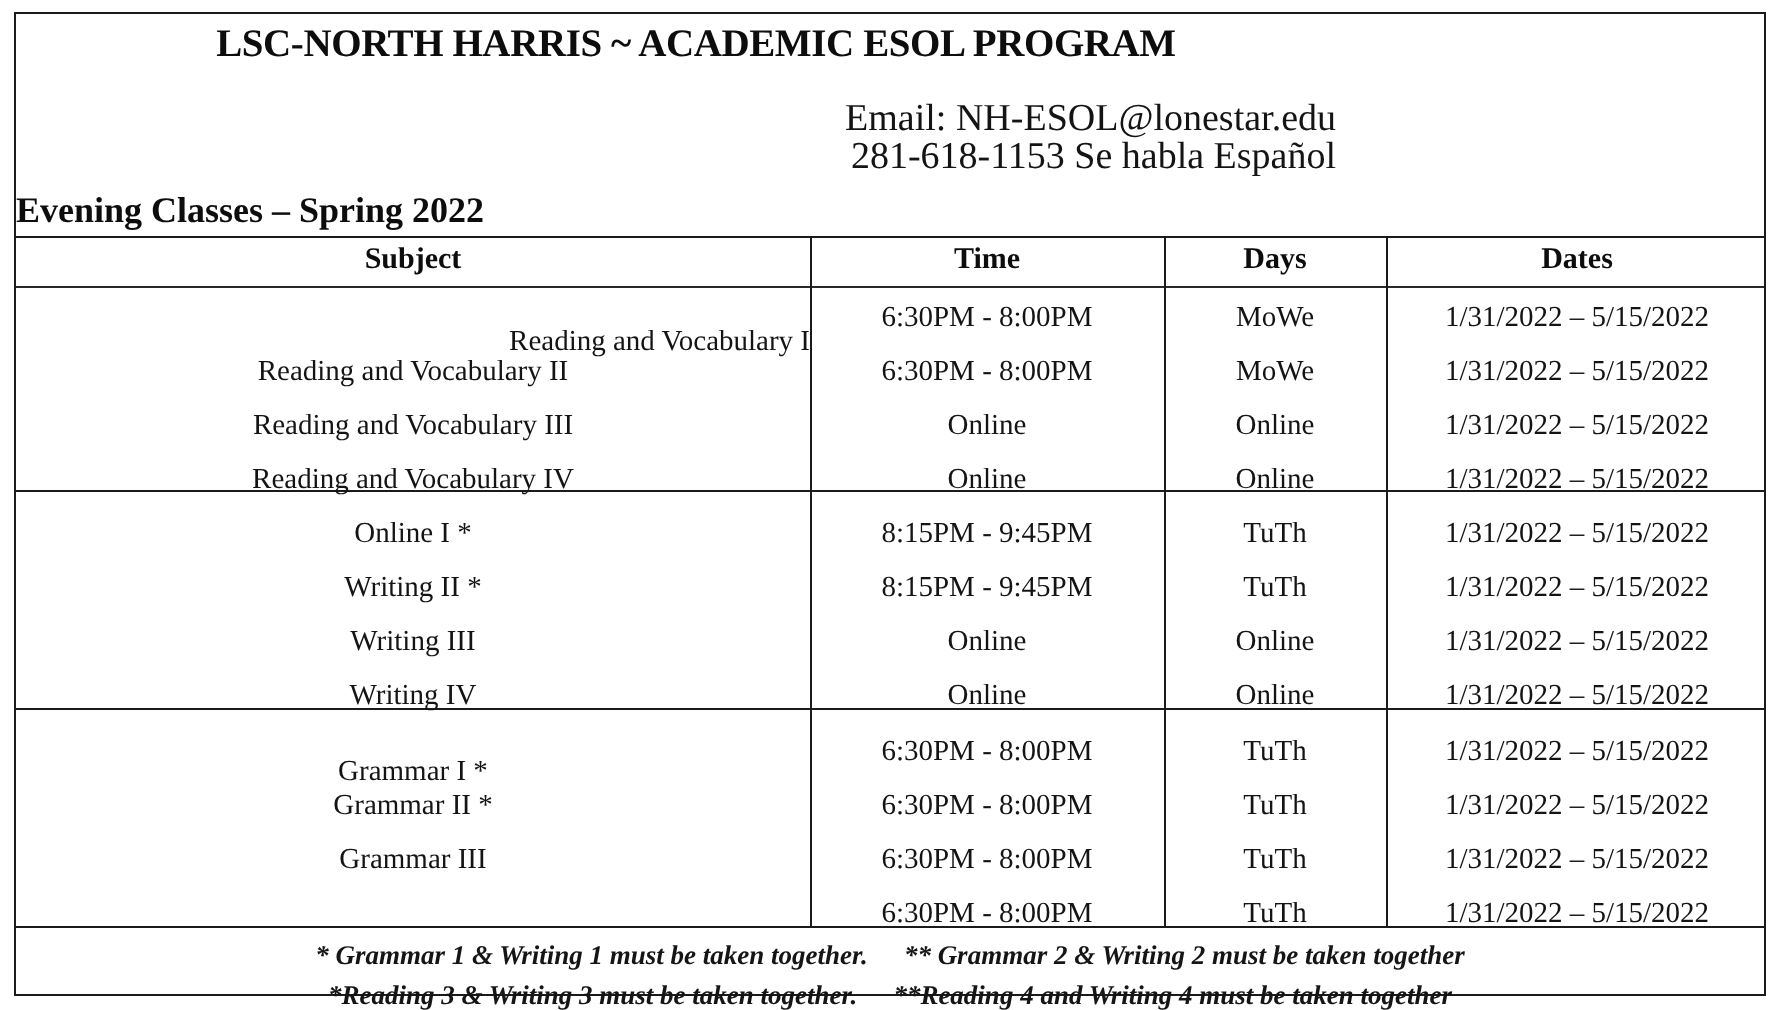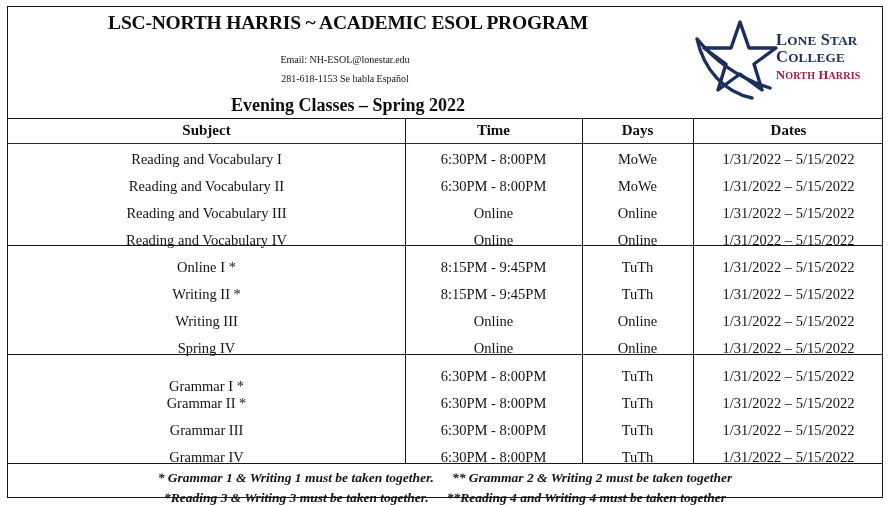--- a/index.html
+++ b/index.html
@@ -58,35 +58,34 @@
   }
 
   .contact-block {
     position: absolute;
     left: 0;
     top: 43px;
     width: 660px;
     text-align: center;
   }
   .contact-line {
-    font-size: 10px;
+    font-size: 19px;
     line-height: 19px;
     white-space: nowrap;
     color: #141414;
     display: block;
-    text-align: center;
+    text-align: right;
     padding-left: 14px;
   }
 
   .subtitle {
     position: absolute;
     left: 0;
     top: 88px;
     width: 680px;
-    text-align: center;
     font-size: 18px;
     font-weight: bold;
     white-space: nowrap;
     color: #0d0d0d;
   }
 
   
   .logo {
     position: absolute;
     left: 684px;
@@ -200,54 +199,40 @@
 
       <div class="doc-title">LSC-NORTH HARRIS ~ ACADEMIC ESOL PROGRAM</div>
 
       <div class="contact-block">
         <span class="contact-line">Email: NH-ESOL@lonestar.edu</span>
         <span class="contact-line">281-618-1153 Se habla Español</span>
       </div>
 
       <div class="subtitle">Evening Classes – Spring 2022</div>
 
-      <div class="logo">
-        <svg class="logo-star" viewBox="0 0 84 82">
-          <g fill="none" stroke="#1b2f5a" stroke-width="3.4" stroke-linejoin="round">
-            <polygon points="46,4 55,30 82,30 60,46 68,72 46,56 24,72 32,46 10,30 37,30"></polygon>
-          </g>
-          <path d="M4,22 C22,44 44,60 76,70" fill="none" stroke="#1b2f5a" stroke-width="3.4" stroke-linecap="round"></path>
-          <path d="M3,21 C10,52 30,74 58,80" fill="none" stroke="#1b2f5a" stroke-width="3.4" stroke-linecap="round"></path>
-        </svg>
-        <div class="logo-text">
-          <span class="logo-l1">L<span class="sc">ONE</span> S<span class="sc">TAR</span></span>
-          <span class="logo-l2">C<span class="sc">OLLEGE</span></span>
-          <span class="logo-l3">N<span class="sc">ORTH</span> H<span class="sc">ARRIS</span></span>
-        </div>
-      </div>
     </div>
 
     <div class="tbl">
 
       <div class="hrule" style="top:0px;"></div>
       <div class="hrule thin" style="top:25px;"></div>
       <div class="hrule" style="top:127px;"></div>
       <div class="hrule" style="top:236px;"></div>
       <div class="hrule" style="top:345px;"></div>
 
       <div class="vrule" style="left:397px; top:0px;   height:345px;"></div>
       <div class="vrule" style="left:574px; top:0px;   height:345px;"></div>
       <div class="vrule" style="left:685px; top:0px;   height:345px;"></div>
 
       <div class="colhead" style="left:397px; width:177px;">Time</div>
       <div class="colhead" style="left:0px;   width:397px;">Subject</div>
       <div class="colhead" style="left:574px; width:111px;">Days</div>
       <div class="colhead" style="left:685px; width:191px;">Dates</div>
 
-      <div class="cell" style="left:0px;   width:397px; top:32px;">Reading and Vocabulary I</div>
+      <div class="cell" style="left:0px;   width:397px; top:44px;text-align:right;">Reading and Vocabulary I</div>
       <div class="cell" style="left:397px; width:177px; top:32px;">6:30PM - 8:00PM</div>
       <div class="cell" style="left:574px; width:111px; top:32px;">MoWe</div>
       <div class="cell" style="left:685px; width:191px; top:32px;">1/31/2022 – 5/15/2022</div>
 
       <div class="cell" style="left:0px;   width:397px; top:59px;">Reading and Vocabulary II</div>
       <div class="cell" style="left:397px; width:177px; top:59px;">6:30PM - 8:00PM</div>
       <div class="cell" style="left:574px; width:111px; top:59px;">MoWe</div>
       <div class="cell" style="left:685px; width:191px; top:59px;">1/31/2022 – 5/15/2022</div>
 
       <div class="cell" style="left:0px;   width:397px; top:86px;">Reading and Vocabulary III</div>
@@ -268,41 +253,40 @@
       <div class="cell" style="left:0px;   width:397px; top:167px;">Writing II *</div>
       <div class="cell" style="left:397px; width:177px; top:167px;">8:15PM - 9:45PM</div>
       <div class="cell" style="left:574px; width:111px; top:167px;">TuTh</div>
       <div class="cell" style="left:685px; width:191px; top:167px;">1/31/2022 – 5/15/2022</div>
 
       <div class="cell" style="left:0px;   width:397px; top:194px;">Writing III</div>
       <div class="cell" style="left:397px; width:177px; top:194px;">Online</div>
       <div class="cell" style="left:574px; width:111px; top:194px;">Online</div>
       <div class="cell" style="left:685px; width:191px; top:194px;">1/31/2022 – 5/15/2022</div>
 
-      <div class="cell" style="left:0px;   width:397px; top:221px;">Spring IV</div>
+      <div class="cell" style="left:0px;   width:397px; top:221px;">Writing IV</div>
       <div class="cell" style="left:397px; width:177px; top:221px;">Online</div>
       <div class="cell" style="left:574px; width:111px; top:221px;">Online</div>
       <div class="cell" style="left:685px; width:191px; top:221px;">1/31/2022 – 5/15/2022</div>
 
       <div class="cell" style="left:0px;   width:397px; top:259px;">Grammar I *</div>
       <div class="cell" style="left:397px; width:177px; top:249px;">6:30PM - 8:00PM</div>
       <div class="cell" style="left:574px; width:111px; top:249px;">TuTh</div>
       <div class="cell" style="left:685px; width:191px; top:249px;">1/31/2022 – 5/15/2022</div>
 
       <div class="cell" style="left:0px;   width:397px; top:276px;">Grammar II *</div>
       <div class="cell" style="left:397px; width:177px; top:276px;">6:30PM - 8:00PM</div>
       <div class="cell" style="left:574px; width:111px; top:276px;">TuTh</div>
       <div class="cell" style="left:685px; width:191px; top:276px;">1/31/2022 – 5/15/2022</div>
 
       <div class="cell" style="left:0px;   width:397px; top:303px;">Grammar III</div>
       <div class="cell" style="left:397px; width:177px; top:303px;">6:30PM - 8:00PM</div>
       <div class="cell" style="left:574px; width:111px; top:303px;">TuTh</div>
       <div class="cell" style="left:685px; width:191px; top:303px;">1/31/2022 – 5/15/2022</div>
 
-      <div class="cell" style="left:0px;   width:397px; top:330px;">Grammar IV</div>
       <div class="cell" style="left:397px; width:177px; top:330px;">6:30PM - 8:00PM</div>
       <div class="cell" style="left:574px; width:111px; top:330px;">TuTh</div>
       <div class="cell" style="left:685px; width:191px; top:330px;">1/31/2022 – 5/15/2022</div>
 
       <div class="foot" style="top:352px;">
         <span>* Grammar 1 &amp; Writing 1 must be taken together.</span><span class="gap"></span><span>** Grammar 2 &amp; Writing 2 must be taken together</span>
       </div>
       <div class="foot" style="top:372px;">
         <span>*Reading 3 &amp; Writing 3 must be taken together.</span><span class="gap"></span><span>**Reading 4 and Writing 4 must be taken together</span>
       </div>

